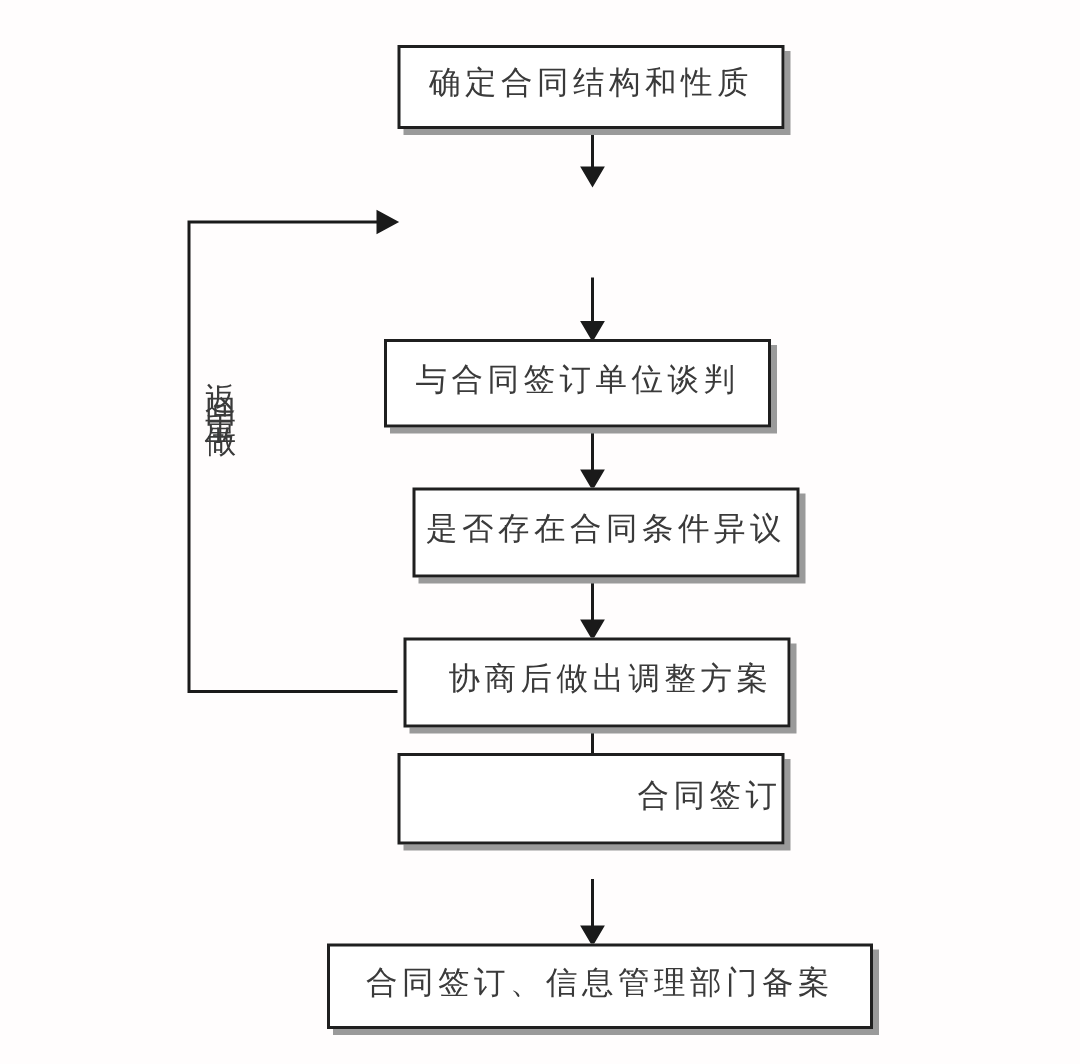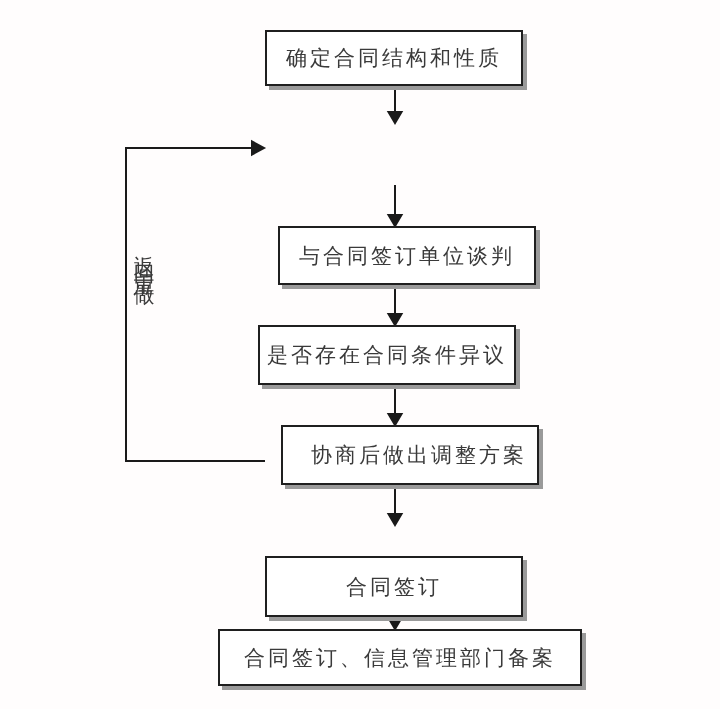--- a/index.html
+++ b/index.html
@@ -5,21 +5,21 @@
   html, body {
     margin: 0;
     padding: 0;
     background: #fffdfd;
   }
   .canvas {
     position: relative;
     width: 720px;
     height: 709px;
     background: #fffdfd;
-    font-family: Liberation Sans, sans-serif;
+    font-family: Liberation Mono, monospace;
     overflow: hidden;
   }
   .connectors {
     position: absolute;
     left: 0;
     top: 0;
     width: 720px;
     height: 709px;
   }
   .node {
@@ -32,24 +32,24 @@
     align-items: center;
     justify-content: center;
     text-align: center;
     color: #3a3a3a;
     font-size: 21px;
     letter-spacing: 3px;
     line-height: 1.2;
   }
   .node-1 { left: 265px; top: 30px;  width: 258px; height: 56px; }
   .node-2 { left: 264px; top: 123px; width: 259px; height: 62px; }
-  .node-3 { left: 278px; top: 226px; width: 258px; height: 59px; }
-  .node-4 { left: 258px; top: 325px; width: 258px; height: 60px; }
-  .node-5 { left: 281px; top: 425px; width: 258px; height: 60px; padding-left: 18px; }
-  .node-6 { left: 265px; top: 556px; width: 258px; height: 61px; }
+  .node-3 { left: 256px; top: 226px; width: 258px; height: 59px; }
+  .node-4 { left: 275px; top: 325px; width: 258px; height: 60px; }
+  .node-5 { left: 269px; top: 425px; width: 258px; height: 60px; padding-left: 18px; }
+  .node-6 { left: 265px; top: 502px; width: 258px; height: 61px; justify-content: flex-end; }
   .node-7 { left: 218px; top: 629px; width: 364px; height: 57px; }
   .feedback-label {
     position: absolute;
     left: 131px;
     top: 238px;
     width: 26px;
     height: 130px;
     writing-mode: vertical-rl;
     text-orientation: upright;
     letter-spacing: 10px;

